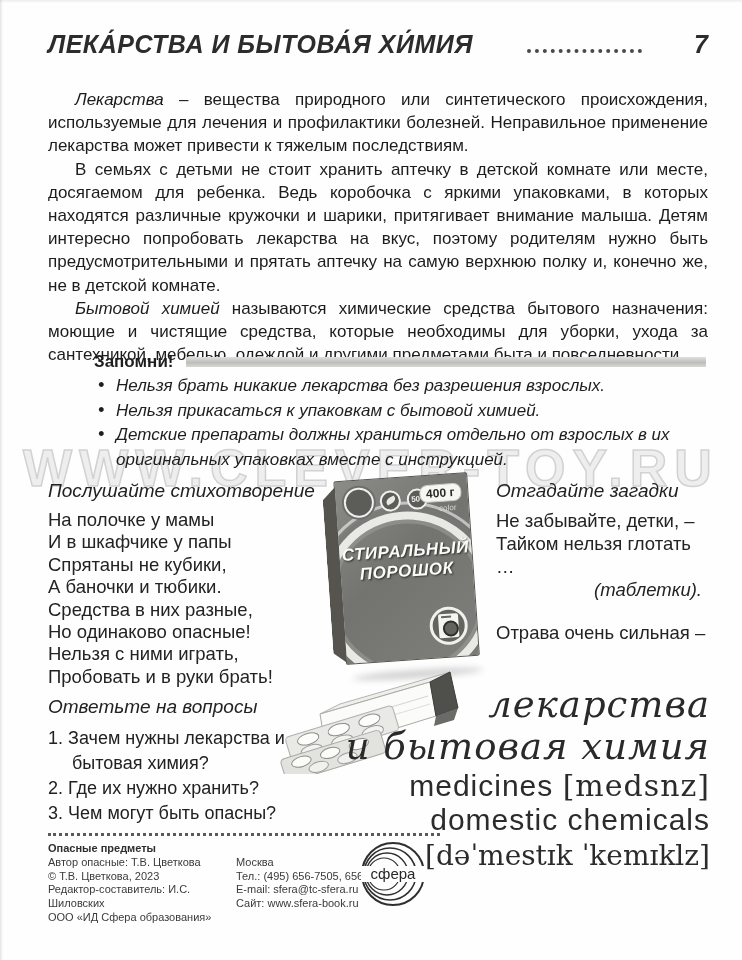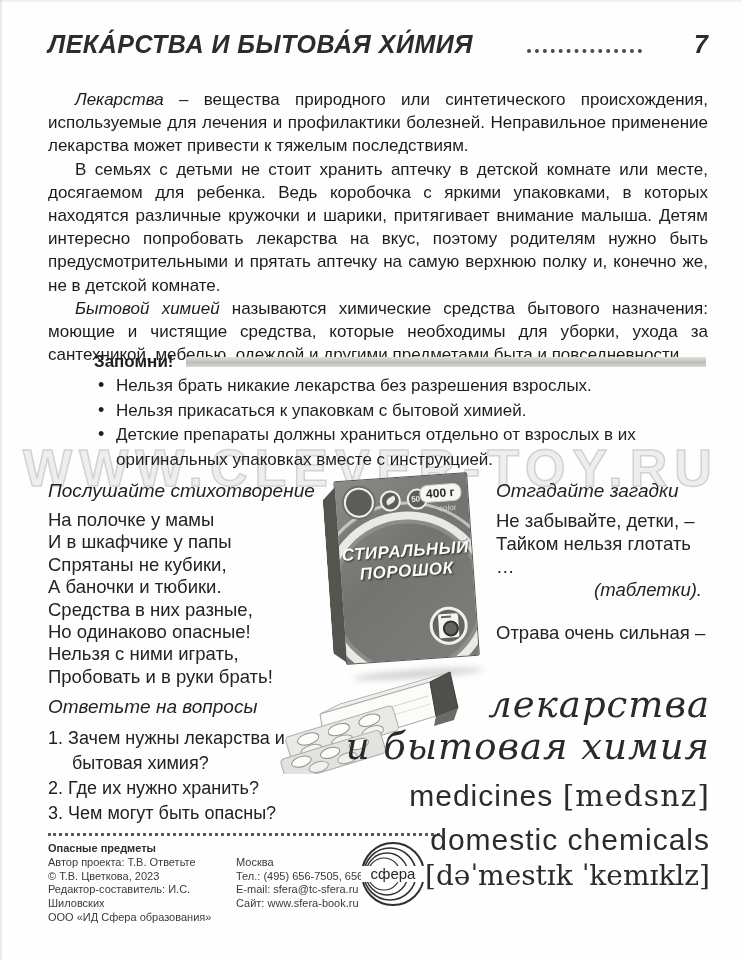--- a/index.html
+++ b/index.html
@@ -20,21 +20,21 @@
 
   
   .intro { position:absolute; left:48px; top:88px; width:660px; font-size:17px; line-height:23.2px; text-align:justify; color:#1c1c1c; }
   .intro p { text-indent:27px; }
   .lead-italic { font-style:italic; }
 
   
   .remember-row { position:absolute; left:94px; right:36px; top:352px; display:flex; align-items:center; }
   .remember-label { font-weight:bold; font-size:17px; white-space:nowrap; }
   .remember-bar { flex:1; height:10px; margin-left:12px; background:linear-gradient(to bottom,#e0e0de,#bdbdba 55%,#d6d6d3); border-radius:1px; }
-  .bullets { position:absolute; left:96px; top:374px; width:614px; font-size:17px; line-height:24.6px; }
+  .bullets { position:absolute; left:96px; top:374px; width:614px; font-size:17px; line-height:24.6px;font-style:italic; }
   .bullets li { list-style:none; padding-left:20px; position:relative; }
   .bullets li::before { content:"•"; position:absolute; left:2px; top:-1px; font-size:18px; }
 
   
   .watermark { position:absolute; left:0; top:438px; width:742px; text-align:center;
     font-size:52px; font-weight:bold; letter-spacing:7px; color:#eeeeee;
     -webkit-text-stroke:1.5px #d2d2d2; z-index:1; user-select:none; }
 
   .content-layer { position:relative; z-index:2; }
 
@@ -82,21 +82,21 @@
   .questions-col { position:absolute; left:48px; top:696px; width:248px; }
   .q-items { margin-top:8px; font-size:18px; line-height:25px; color:#212121; }
   .q-items div { padding-left:24px; text-indent:-24px; }
 
   
   .pillbox-svg { position:absolute; left:278px; top:664px; z-index:2; }
 
   
   .vocab { position:absolute; right:32px; top:684px; text-align:right; z-index:3; }
   .script-line { font-family:"DejaVu Serif", serif; font-style:italic; font-size:37px; line-height:42px; color:#2a2a2a; letter-spacing:1px; }
-  .en-line { margin-top:10px; font-size:30px; color:#2b2b2b; letter-spacing:1px; }
+  .en-line { font-size:30px; color:#2b2b2b; letter-spacing:1px; }
   .en-word { font-family:"Liberation Sans", sans-serif; }
   .en-tr { font-family:"DejaVu Serif", serif; }
   .en-line2 { }
   .en-tr-line { font-family:"DejaVu Serif", serif; font-size:28px; margin-top:2px; color:#2b2b2b; }
 
   
   .footer { position:absolute; left:48px; top:833px; width:660px; }
   .footer-rule { width:392px; border-top:3px dotted #5a5a5a; }
   .footer-cols { display:flex; margin-top:6px; font-size:11px; line-height:13.8px; color:#3a3a3a; }
   .fcol1 { width:188px; }
@@ -240,21 +240,21 @@
         <span class="en-word">domestic chemicals</span>
       </div>
       <div class="en-tr-line">[dəˈmestɪk ˈkemɪklz]</div>
     </div>
 
     <div class="footer">
       <div class="footer-rule"></div>
       <div class="footer-cols">
         <div class="fcol1">
           <div class="fseries">Опасные предметы</div>
-          <div>Автор проекта: Т.В. Ответьте</div>
+          <div>Автор опасные: Т.В. Цветкова</div>
           <div>© Т.В. Цветкова, 2023</div>
           <div>Редактор-составитель: И.С. Шиловских</div>
           <div>ООО «ИД Сфера образования»</div>
         </div>
         <div class="fcol2">
           <div style="height:13.8px"></div>
           <div>Москва</div>
           <div>Тел.: (495) 656-7505, 656-7205</div>
           <div>E-mail: sfera@tc-sfera.ru</div>
           <div>Сайт: www.sfera-book.ru</div>

